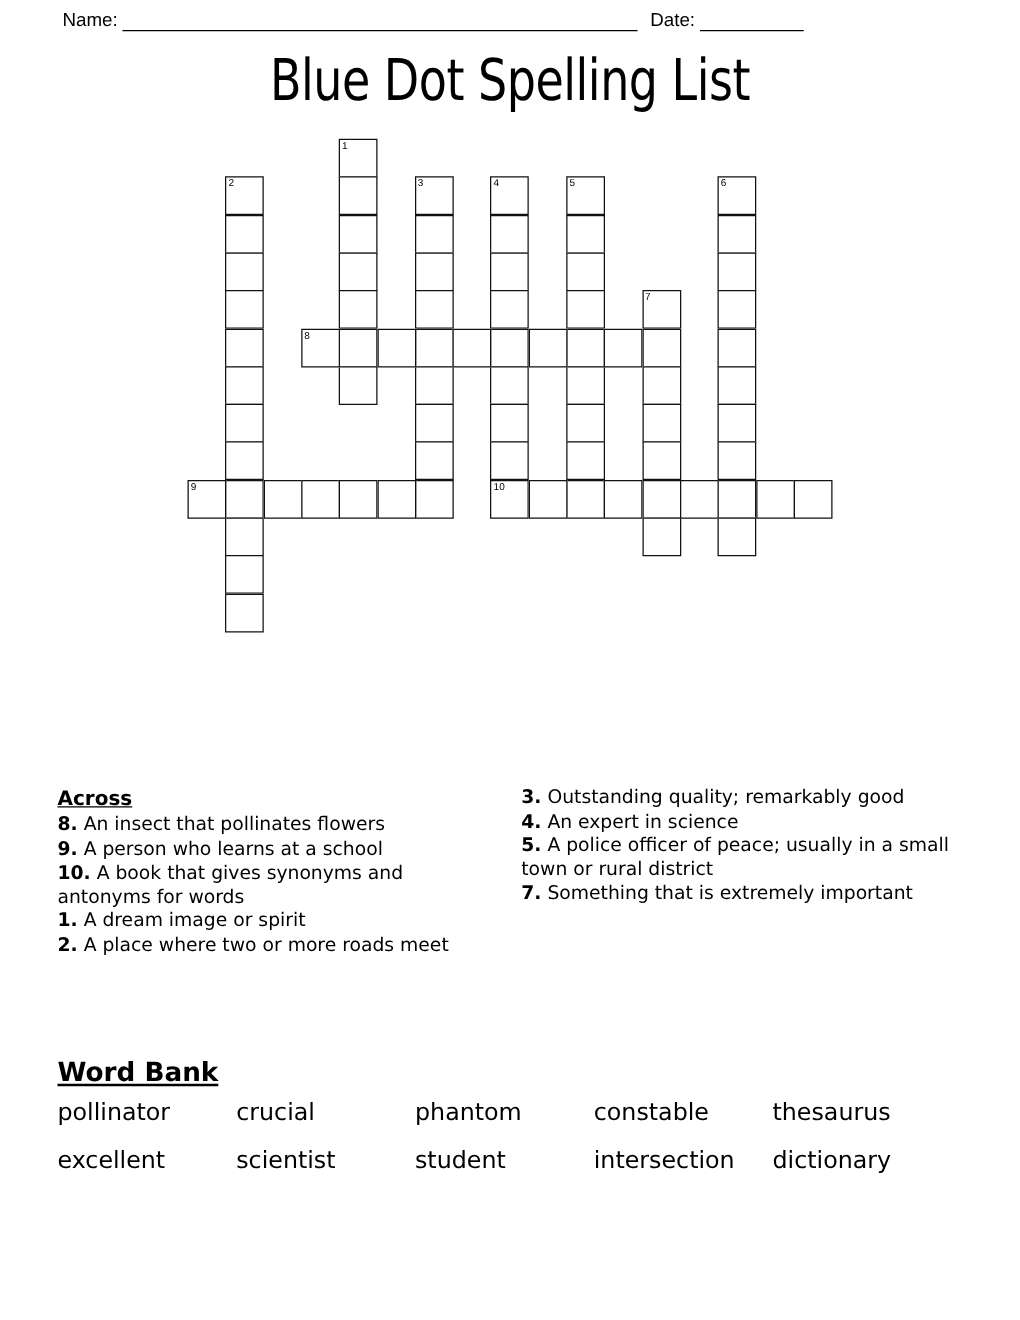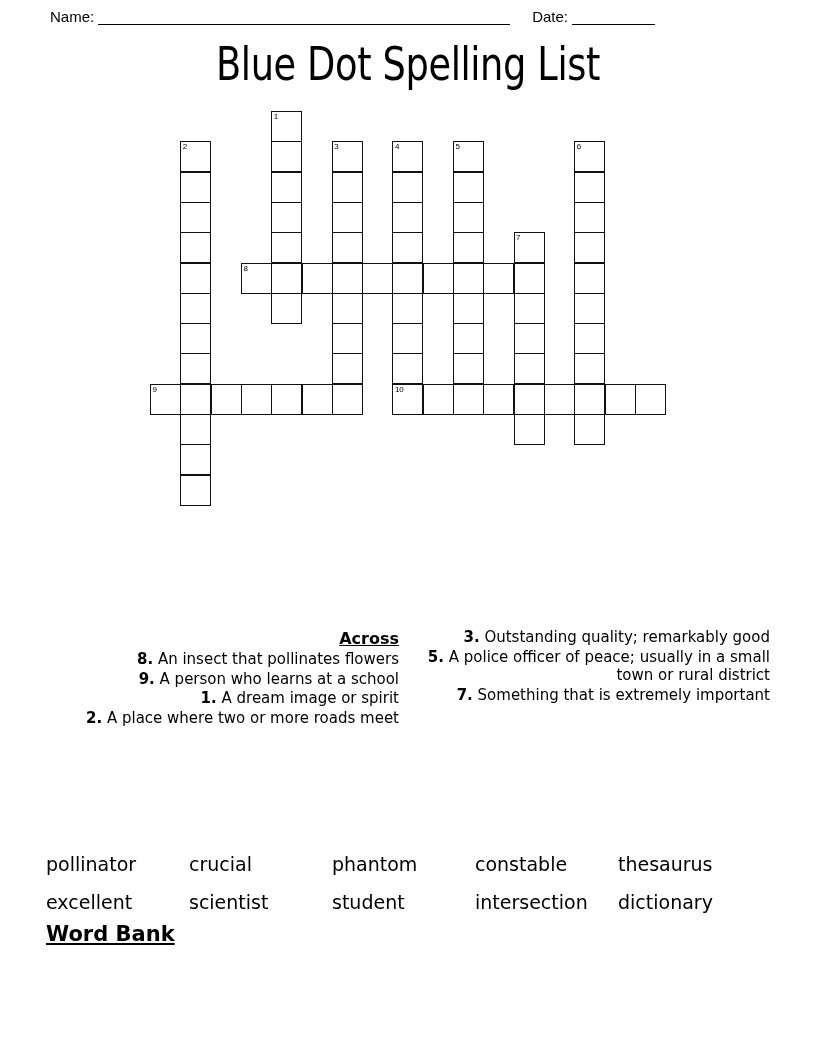--- a/index.html
+++ b/index.html
@@ -33,21 +33,21 @@
     line-height: 18px;
   }
   .nd-rule {
     border-bottom: 1px solid #000;
     height: 15px;
     margin: 0 2px 1px 4px;
   }
   #name-rule { width: 412px; }
   #date-rule { width: 83px; }
   #name-label { margin-left: 50px; }
-  #date-label { margin-left: 20px; }
+  #date-label { margin-left: 8px; }
 
   
   #page-title {
     position: absolute;
     left: 0;
     top: 36px;
     width: 816px;
     text-align: center;
     font-family: "DejaVu Sans", sans-serif;
     font-size: 46px;
@@ -90,21 +90,20 @@
     left: 46px;
     top: 628px;
     width: 724px;
     display: flex;
     gap: 18px;
   }
   .clue-col {
     width: 353px;
     font-size: 15px;
     line-height: 18.5px;
-    text-align: right;
   }
   .clue-heading {
     font-weight: 700;
     text-decoration: underline;
     font-size: 16px;
     line-height: 21px;
     display: inline-block;
   }
   .clue-heading-wrap { line-height: 21px; }
   .clue-item {
@@ -250,41 +249,43 @@
     <div class="cell" style="left: 393.9px; top: 272.7px;"></div>
     <div class="cell" style="left: 454.5px; top: 272.7px;"></div>
     <div class="cell" style="left: 484.8px; top: 272.7px;"></div>
   </div>
 
 <div id="clues">
   <div class="clue-col" id="clue-col-left">
       <div class="clue-heading-wrap"><span class="clue-heading">Across</span></div>
       <div class="clue-item"><span class="clue-num">8.</span><span> An insect that pollinates flowers</span></div>
       <div class="clue-item"><span class="clue-num">9.</span><span> A person who learns at a school</span></div>
+      <div class="clue-item"><span class="clue-num">10.</span><span> A book that gives synonyms and antonyms for words</span></div>
       <div class="clue-item"><span class="clue-num">1.</span><span> A dream image or spirit</span></div>
       <div class="clue-item"><span class="clue-num">2.</span><span> A place where two or more roads meet</span></div>
     </div>
   <div class="clue-col" id="clue-col-right">
       <div class="clue-item"><span class="clue-num">3.</span><span> Outstanding quality; remarkably good</span></div>
+      <div class="clue-item"><span class="clue-num">4.</span><span> An expert in science</span></div>
       <div class="clue-item"><span class="clue-num">5.</span><span> A police officer of peace; usually in a small town or rural district</span></div>
       <div class="clue-item"><span class="clue-num">7.</span><span> Something that is extremely important</span></div>
     </div>
 </div>
 
 <div id="word-bank">
+  <div><span id="word-bank-title">Word Bank</span></div>
   <div id="word-bank-rows">
       <div class="wb-row">
         <span class="wb-word">pollinator</span>
         <span class="wb-word">crucial</span>
         <span class="wb-word">phantom</span>
         <span class="wb-word">constable</span>
         <span class="wb-word">thesaurus</span>
       </div>
       <div class="wb-row">
         <span class="wb-word">excellent</span>
         <span class="wb-word">scientist</span>
         <span class="wb-word">student</span>
         <span class="wb-word">intersection</span>
         <span class="wb-word">dictionary</span>
       </div>
     </div>
-  <div><span id="word-bank-title">Word Bank</span></div>
 </div>
 
 </body></html>

